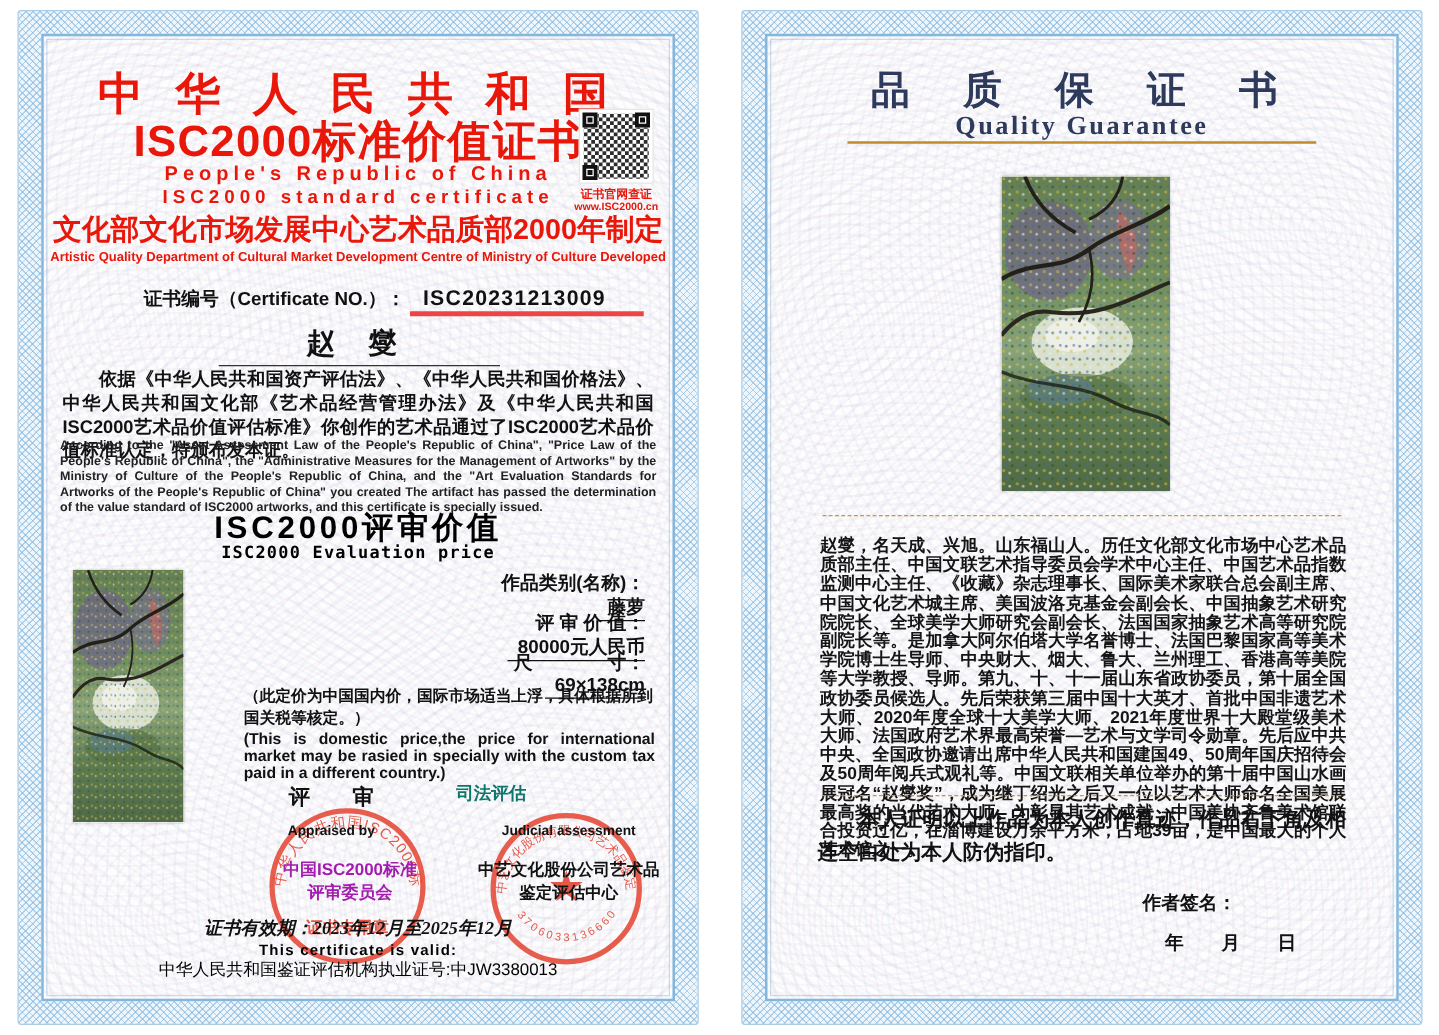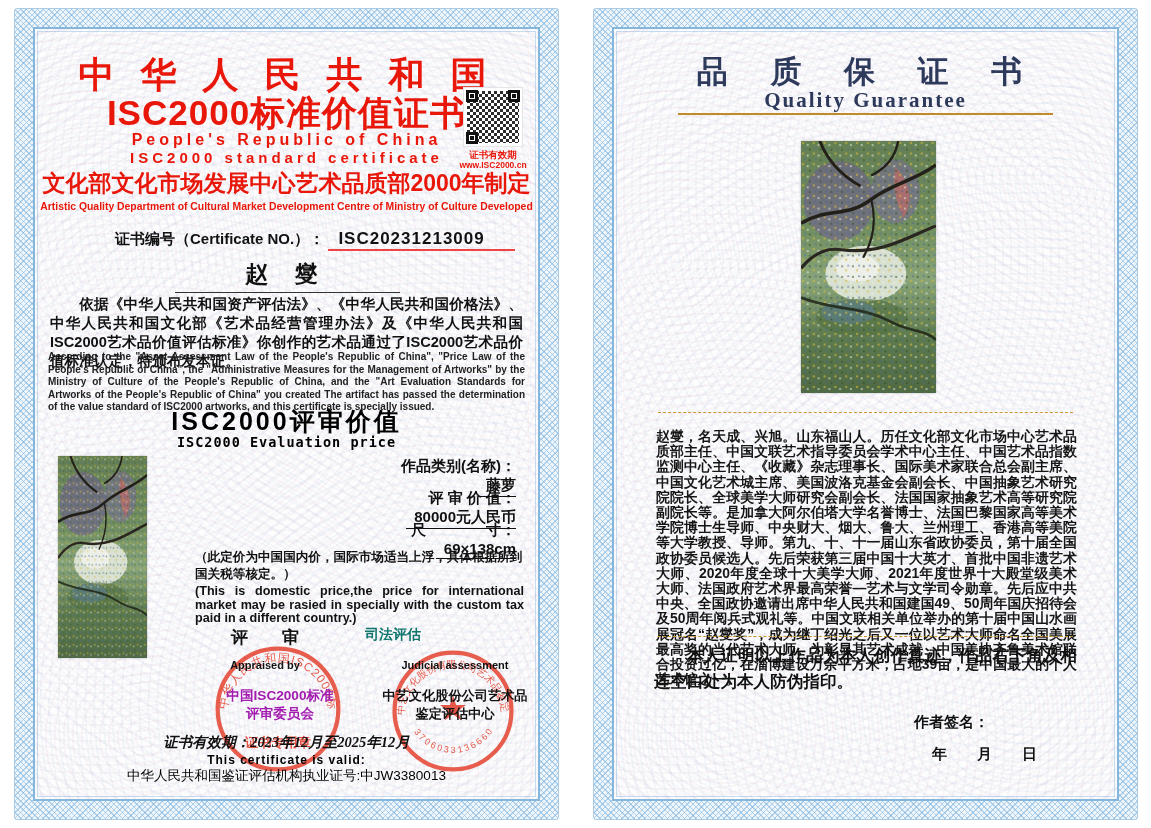--- a/index.html
+++ b/index.html
@@ -47,21 +47,21 @@
   .banner-cn{top:139px;font-size:23px;font-weight:bold;letter-spacing:0px;}
   .banner-en{top:172px;font-size:10.4px;font-weight:bold;}
   .qr{left:428px;top:58px;width:58px;height:58px;background:#fff;border:1px solid #e5e5e5;}
   .qr-fill{position:absolute;inset:3px;background:repeating-conic-gradient(#1a1a1a 0% 25%, #ffffff 0% 50%) 0 0/6px 6px;opacity:.92;}
   .finder{position:absolute;width:12px;height:12px;border:3px solid #111;background:#fff;box-sizing:border-box;}
   .finder::after{content:"";position:absolute;inset:1px;background:#111;}
   .f-tl{left:2px;top:2px;} .f-tr{right:2px;top:2px;} .f-bl{left:2px;bottom:2px;}
   .qr-cap1{left:408px;top:120px;width:100px;text-align:center;font-size:9.5px;font-weight:bold;}
   .qr-cap2{left:408px;top:131px;width:100px;text-align:center;font-size:8.5px;font-weight:bold;}
   .certno{top:200px;left:80px;font-size:15px;font-weight:bold;color:#111;}
-  .certno .no-val{font-size:17px;border-bottom:2px solid #ef4444;padding:0 30px 1px 10px;letter-spacing:1px;}
+  .certno .no-val{font-size:17px;border-bottom:4px solid #ef4444;padding:0 30px 1px 10px;letter-spacing:1px;}
   .name{top:230px;font-size:23px;font-weight:bold;color:#111;letter-spacing:10px;}
   .name-line{top:263px;left:50%;width:225px;margin-left:-112px;border-top:1.5px solid #333;}
   .para-cn{top:266px;left:15px;right:15px;font-size:14.6px;font-weight:bold;line-height:19px;color:#111;text-align:justify;text-indent:2em;}
   .para-en{top:322px;left:13px;right:13px;font-size:10px;font-weight:bold;line-height:12.6px;color:#222;text-align:justify;}
   .sec-cn{top:376px;font-size:25px;font-weight:bold;color:#000;letter-spacing:3px;}
   .sec-en{top:405px;font-size:13.5px;font-weight:bold;letter-spacing:1px;color:#000;font-family:"DejaVu Sans Mono",monospace;}
   .painting{position:absolute;overflow:hidden;box-shadow:0 0 2px rgba(0,0,0,.25);}
   .paint-l{left:23px;top:427px;width:89px;height:202px;}
   .field-row{position:absolute;left:218px;right:22px;display:flex;align-items:flex-end;font-weight:bold;color:#111;flex-direction:column;}
   .field-row .lbl{font-size:15px;white-space:pre;}
@@ -141,21 +141,21 @@
       <div class="abs ctr red t-cn2">ISC2000标准价值证书</div>
       <div class="abs ctr red t-en1">People's Republic of China</div>
       <div class="abs ctr red t-en2">ISC2000 standard certificate</div>
 
       <div class="abs qr">
         <div class="qr-fill"></div>
         <span class="finder f-tl"></span>
         <span class="finder f-tr"></span>
         <span class="finder f-bl"></span>
       </div>
-      <div class="abs red qr-cap1">证书有效期</div>
+      <div class="abs red qr-cap1">证书官网查证</div>
       <div class="abs red qr-cap2">www.ISC2000.cn</div>
 
       <div class="abs ctr red banner-cn">文化部文化市场发展中心艺术品质部2000年制定</div>
       <div class="abs ctr red banner-en">Artistic Quality Department of Cultural Market Development Centre of Ministry of Culture Developed</div>
 
       <div class="abs certno">
         <span>证书编号（Certificate NO.）：</span>
         <span class="no-val">ISC20231213009</span>
       </div>
 

